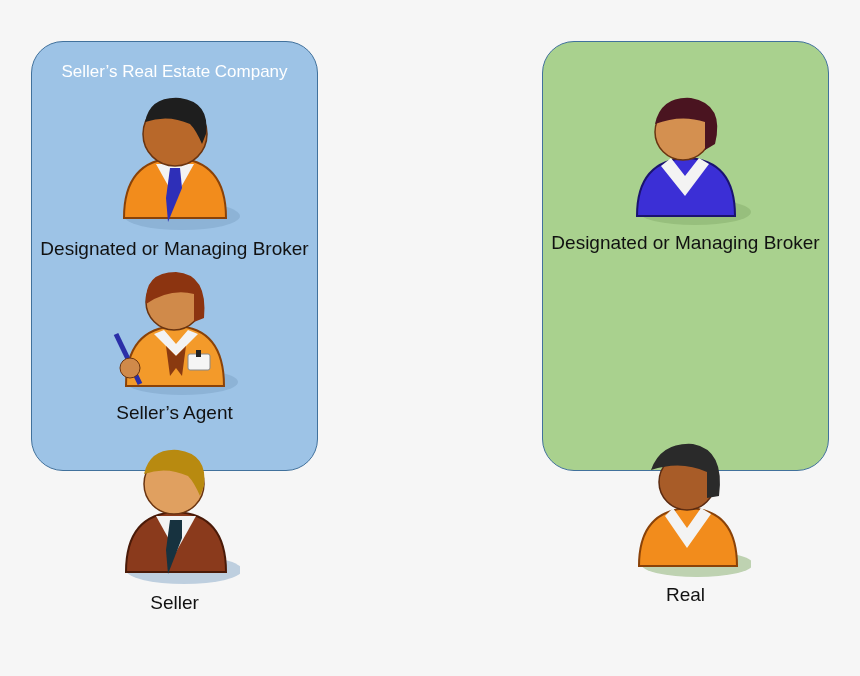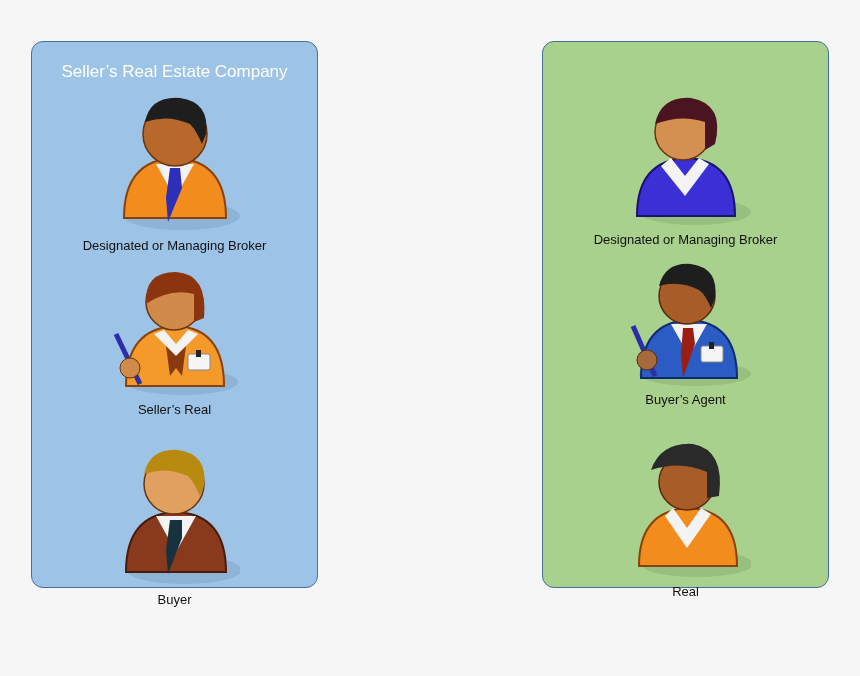--- a/index.html
+++ b/index.html
@@ -2,36 +2,36 @@
 <html><head>
 <meta charset="utf-8">
 <style>
   html, body { margin: 0; padding: 0; }
   body {
     width: 860px; height: 676px; background: #f6f6f6;
     position: relative; overflow: hidden;
     font-family: "Liberation Sans", "DejaVu Sans", sans-serif;
   }
   .panel {
-    position: absolute; top: 41px; width: 287px; height: 547px;
-    border-radius: 12px; box-sizing: border-box;
+    position: absolute; top: 41px; width: 287px; height: 430px;
+    border-radius: 32px; box-sizing: border-box;
     border: 1.5px solid #41719c;
   }
   .panel.seller { left: 31px; background: #9dc3e6; }
   .panel.buyer { left: 542px; background: #a9d18e; }
   .panel-title {
     position: absolute; top: 20px; left: 0; right: 0; text-align: center;
     color: #ffffff; font-size: 17px;
   }
   .person {
     position: absolute; left: 0; right: 0; text-align: center;
   }
   .person .icon { display: block; margin: 0 auto; }
   .person .label {
-    display: block; color: #111; font-size: 13px; margin-top: 2px;
+    display: block; color: #111; font-size: 19px; margin-top: 2px;
   }
 </style>
 </head>
 <body>
 
 <div class="panel seller">
   <div class="panel-title">Seller’s Real Estate Company</div>
 
   <div class="person" style="top:46px">
     <svg class="icon" width="130" height="148" viewBox="0 0 130 148">
@@ -51,64 +51,49 @@
       <path d="M16 122 Q16 64 66 62 Q114 64 114 122 Z" fill="#f39a2a" stroke="#8a4208" stroke-width="2"></path>
       <path d="M44 70 L66 92 L88 70 L78 66 L66 80 L54 66 Z" fill="#f3f3f3"></path>
       <path d="M56 82 L66 92 L76 82 L72 112 L66 104 L60 112 Z" fill="#8a3a10"></path>
       <rect x="78" y="90" width="22" height="16" rx="2" fill="#f5f5f5" stroke="#888"></rect>
       <rect x="86" y="86" width="5" height="7" fill="#222"></rect>
       <circle cx="64" cy="38" r="28" fill="#d08a4a" stroke="#6a3410" stroke-width="1.5"></circle>
       <path d="M36 40 Q34 8 66 8 Q98 10 94 54 L84 58 L84 30 Q60 24 36 40 Z" fill="#8c3410"></path>
       <line x1="6" y1="70" x2="30" y2="120" stroke="#2a2ea8" stroke-width="5"></line>
       <circle cx="20" cy="104" r="10" fill="#d08a4a" stroke="#6a3410"></circle>
     </svg>
-    <span class="label">Seller’s Real</span>
+    <span class="label">Seller’s Agent</span>
   </div>
 
   <div class="person" style="top:400px">
     <svg class="icon" width="130" height="148" viewBox="0 0 130 148">
       <ellipse cx="74" cy="128" rx="58" ry="14" fill="#7aa0c4" opacity="0.45"></ellipse>
       <path d="M16 130 Q16 72 66 70 Q116 72 116 130 Z" fill="#8a3a1c" stroke="#4a1a08" stroke-width="2"></path>
       <path d="M46 74 L66 110 L86 74 Z" fill="#f3f3f3"></path>
       <path d="M60 78 L72 78 L72 96 L58 132 L56 108 Z" fill="#17323f"></path>
       <circle cx="64" cy="42" r="30" fill="#e0a060" stroke="#6a3410" stroke-width="1.5"></circle>
       <path d="M34 32 Q40 6 68 8 Q98 12 94 44 L90 54 Q84 40 78 34 Q56 24 34 32 Z" fill="#b88a10"></path>
     </svg>
-    <span class="label">Buyer</span>
+    <span class="label">Seller</span>
   </div>
 </div>
 
 <div class="panel buyer">
 
   <div class="person" style="top:50px">
     <svg class="icon" width="130" height="138" viewBox="0 0 130 138">
       <ellipse cx="74" cy="120" rx="56" ry="13" fill="#86ae6c" opacity="0.5"></ellipse>
       <path d="M16 124 Q16 68 66 66 Q114 68 114 124 Z" fill="#3b2fd6" stroke="#1a1270" stroke-width="2"></path>
       <path d="M40 74 L64 104 L88 72 L78 66 L64 84 L50 66 Z" fill="#f3f3f3"></path>
       <circle cx="62" cy="40" r="28" fill="#d49050" stroke="#6a3410" stroke-width="1.5"></circle>
       <path d="M34 32 Q40 4 70 6 Q104 12 94 52 L84 58 L84 30 Q60 22 34 32 Z" fill="#4a1420"></path>
     </svg>
     <span class="label">Designated or Managing Broker</span>
   </div>
 
-  <div class="person" style="top:218px">
-    <svg class="icon" width="130" height="130" viewBox="0 0 130 130">
-      <ellipse cx="74" cy="114" rx="56" ry="12" fill="#86ae6c" opacity="0.5"></ellipse>
-      <path d="M20 118 Q20 62 68 60 Q116 62 116 118 Z" fill="#2a5cc4" stroke="#0e2a70" stroke-width="2"></path>
-      <path d="M50 64 L68 96 L86 64 Z" fill="#f3f3f3"></path>
-      <path d="M62 68 L72 68 L74 84 L62 118 L60 94 Z" fill="#9c1e12"></path>
-      <rect x="80" y="86" width="22" height="16" rx="2" fill="#f5f5f5" stroke="#888"></rect>
-      <rect x="88" y="82" width="5" height="7" fill="#222"></rect>
-      <circle cx="66" cy="36" r="28" fill="#a85c28" stroke="#5a2a10" stroke-width="1.5"></circle>
-      <path d="M38 26 Q44 2 70 4 Q98 8 94 38 L90 48 Q84 34 78 30 Q58 20 38 26 Z" fill="#1e1e1e"></path>
-      <line x1="12" y1="66" x2="34" y2="116" stroke="#2a2ea8" stroke-width="5"></line>
-      <circle cx="26" cy="100" r="10" fill="#a86a3a" stroke="#5a2a10"></circle>
-    </svg>
-    <span class="label">Buyer’s Agent</span>
-  </div>
 
   <div class="person" style="top:398px">
     <svg class="icon" width="130" height="142" viewBox="0 0 130 142">
       <ellipse cx="76" cy="124" rx="56" ry="13" fill="#86ae6c" opacity="0.5"></ellipse>
       <path d="M18 126 Q18 70 68 68 Q116 70 116 126 Z" fill="#f28c1c" stroke="#8a4208" stroke-width="2"></path>
       <path d="M44 76 L66 108 L90 74 L80 68 L66 88 L52 68 Z" fill="#f3f3f3"></path>
       <circle cx="66" cy="42" r="28" fill="#a85c28" stroke="#5a2a10" stroke-width="1.5"></circle>
       <path d="M30 30 Q40 2 72 4 Q104 10 98 56 L86 58 L86 32 Q60 20 30 30 Z" fill="#2a2a2a"></path>
     </svg>
     <span class="label">Real</span>

